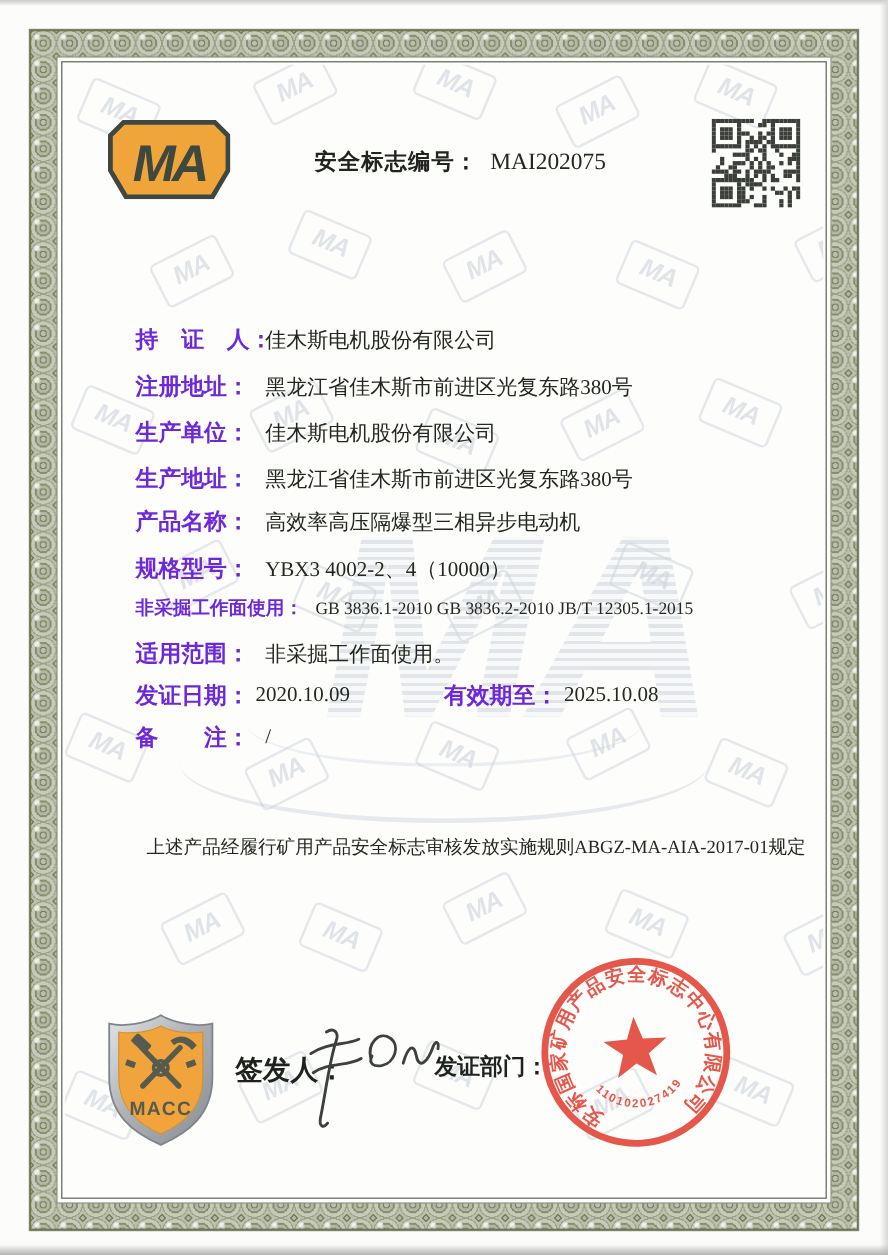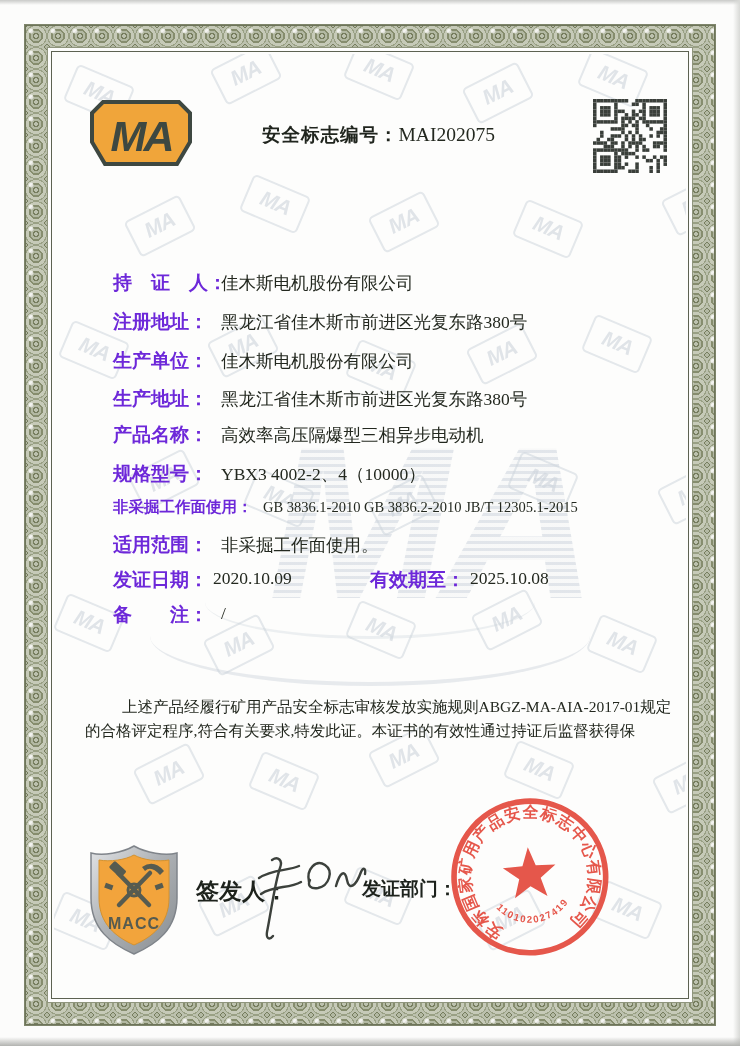--- a/index.html
+++ b/index.html
@@ -32,21 +32,21 @@
     background:repeating-linear-gradient(180deg,rgba(203,210,219,.55) 0 3px,rgba(203,210,219,.10) 3px 7px);
     -webkit-background-clip:text;background-clip:text;color:transparent;pointer-events:none;}
   .wm-swoosh{position:absolute;left:150px;top:586px;width:440px;height:96px;border-radius:50%;
     border-bottom:4px solid rgba(200,208,216,.42);z-index:1;pointer-events:none;}
   .wm-swoosh2{position:absolute;left:205px;top:566px;width:330px;height:70px;border-radius:50%;
     border-bottom:3px solid rgba(200,208,216,.30);z-index:1;pointer-events:none;}
   
   #ma-logo{position:absolute;left:90px;top:100px;z-index:2;}
   #issue-no{position:absolute;left:262px;top:122px;z-index:2;white-space:nowrap;}
   #issue-no .lbl{font-weight:bold;font-size:18.5px;color:#20251e;letter-spacing:1px;}
-  #issue-no .val{font-family:"Liberation Serif",serif;font-size:19.5px;color:#23281f;margin-left:0;}
+  #issue-no .val{font-family:"Liberation Serif",serif;font-size:19.5px;color:#23281f;margin-left:10px;}
   #qr{position:absolute;left:593px;top:99px;width:74px;height:74px;z-index:2;}
 
   #cert-title{position:absolute;left:0;top:188px;width:712px;text-align:center;z-index:2;
     font-family:"Liberation Serif",serif;font-weight:bold;font-size:41px;color:#262b23;letter-spacing:2px;}
 
   
   .field-row{position:absolute;left:113px;white-space:nowrap;z-index:2;}
   .f-label{font-weight:bold;font-size:19px;color:#6d28d9;}
   .f-value{position:absolute;left:108px;top:1px;font-family:"Liberation Serif",serif;font-size:17.5px;color:#23281f;white-space:nowrap;}
   .row-long .f-label{font-size:15.5px;}
@@ -395,21 +395,20 @@
     <span class="f-value2 v2">2025.10.08</span>
   </div>
 
   <div class="field-row" style="top:602px">
     <span class="f-label">备　　注：</span>
     <span class="f-value">/</span>
   </div>
 
   <div id="statement">
     <div class="line indent">上述产品经履行矿用产品安全标志审核发放实施规则ABGZ-MA-AIA-2017-01规定</div>
-    <div class="line">的合格评定程序,符合有关要求,特发此证。本证书的有效性通过持证后监督获得保</div>
   </div>
 
   <svg id="macc-logo" width="92" height="114" viewBox="0 0 92 114">
     <defs>
       <linearGradient id="metal" x1="0" y1="0" x2="1" y2="1">
         <stop offset="0" stop-color="#e2e4e6"></stop>
           <stop offset=".45" stop-color="#aeb2b6"></stop>
           <stop offset="1" stop-color="#888d91"></stop>
       </linearGradient>
     </defs>

